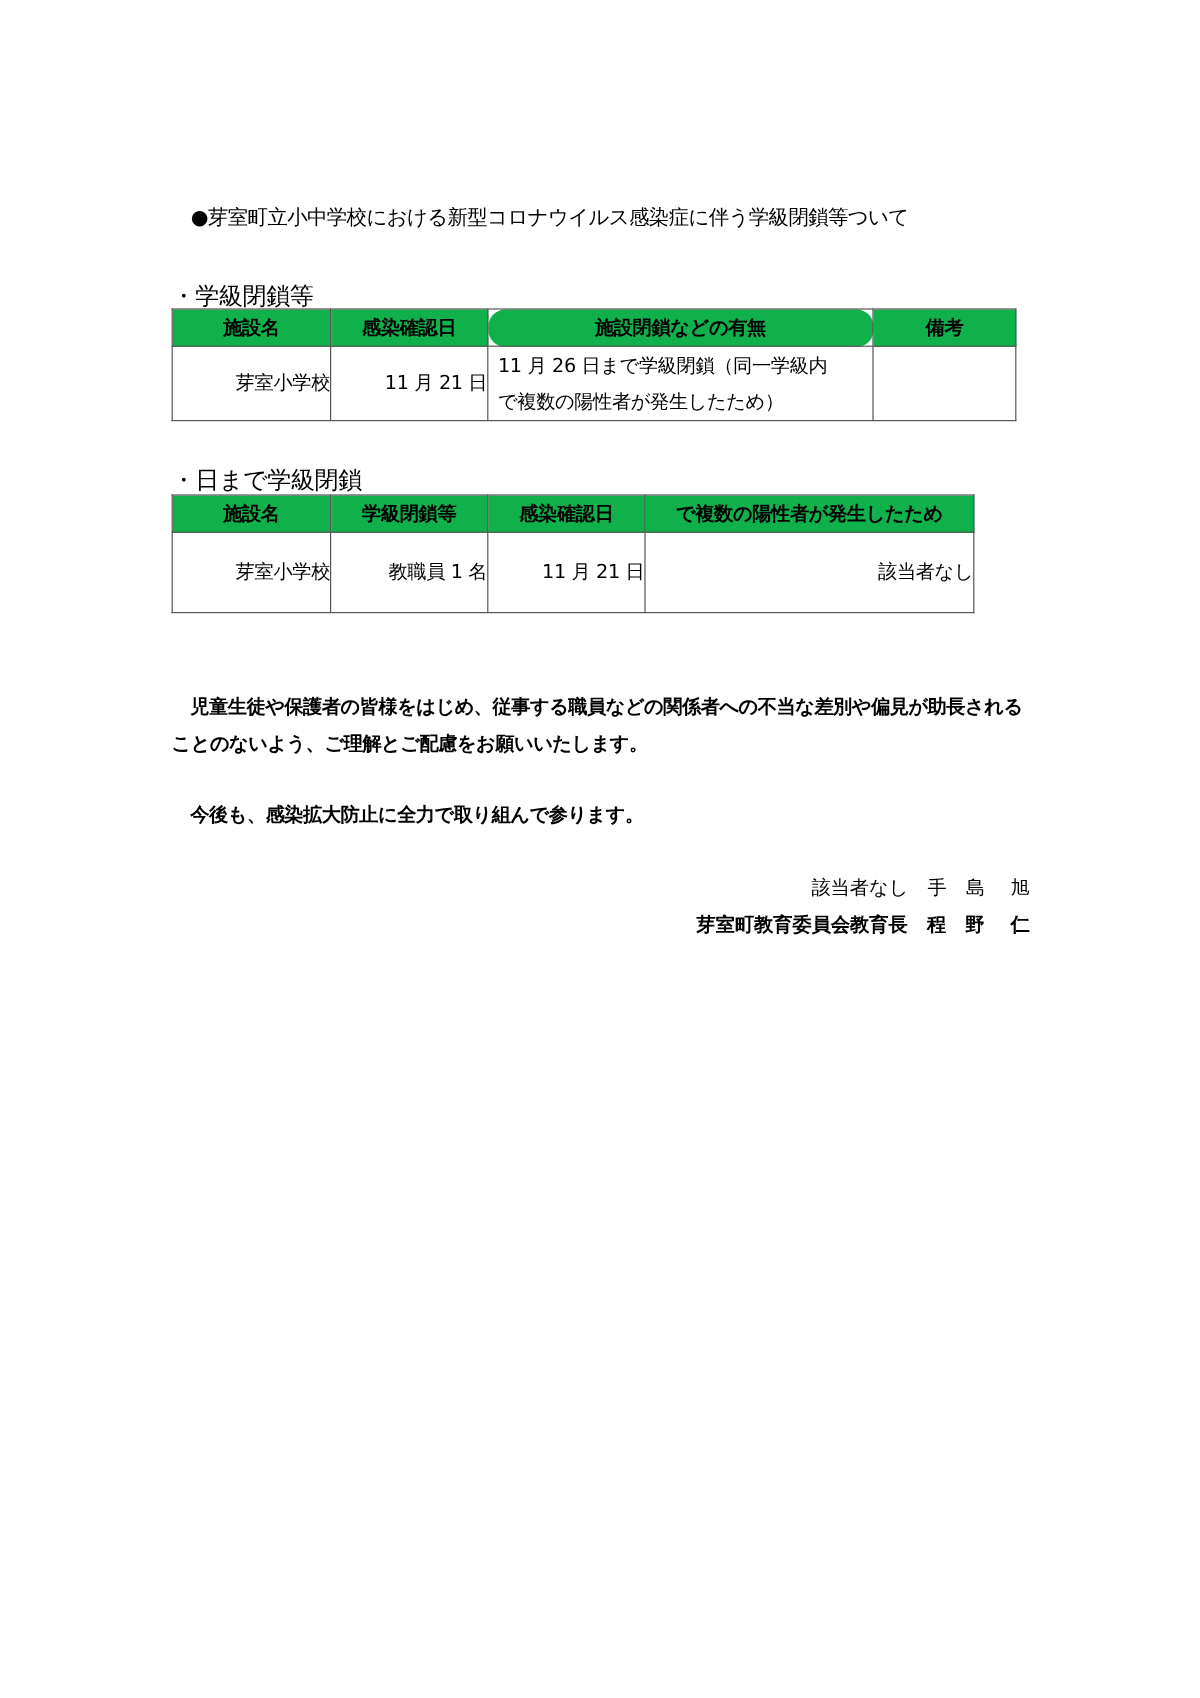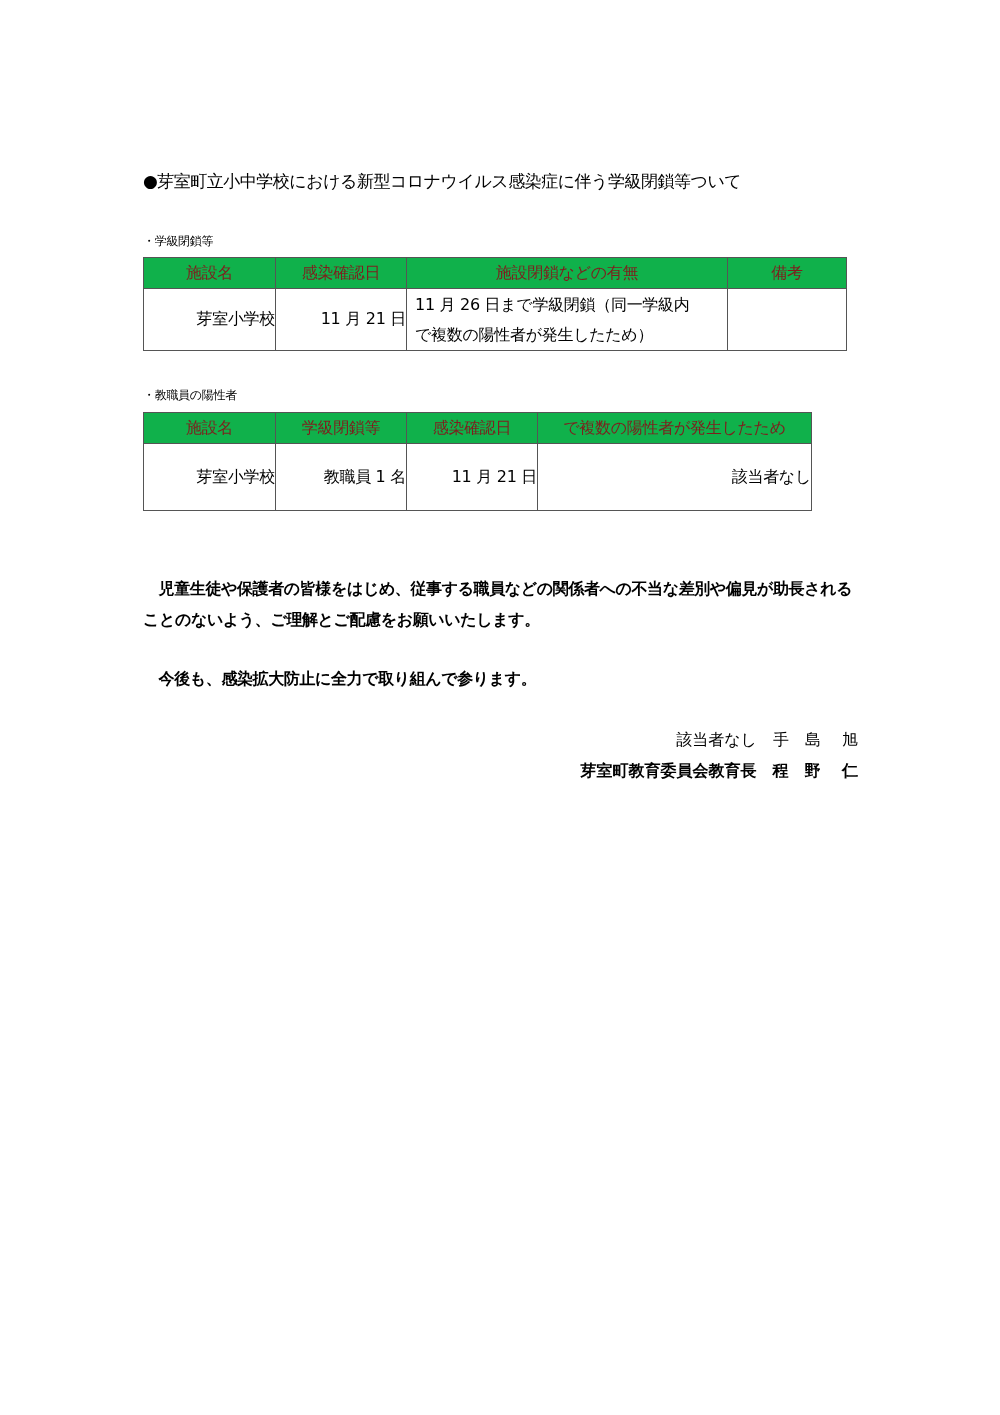--- a/index.html
+++ b/index.html
@@ -2,32 +2,32 @@
 <html><head>
 <meta charset="utf-8">
 <style>
   html, body { margin: 0; padding: 0; background: #ffffff; }
   body {
     width: 1000px; height: 1415px; position: relative; overflow: hidden;
     font-family: "DejaVu Sans", "Liberation Sans", sans-serif;
     color: #000;
   }
   .title {
-    position: absolute; left: 143px; top: 170px;
+    position: absolute; left: 159px; top: 170px;
     font-size: 17px; letter-spacing: -0.5px; white-space: nowrap;
   }
   .section-label {
-    position: absolute; left: 143px; font-size: 12px; white-space: nowrap; letter-spacing: -0.3px;
+    position: absolute; left: 143px; font-size: 20px; white-space: nowrap; letter-spacing: -0.3px;
   }
   table {
     position: absolute; left: 143px; border-collapse: collapse;
     font-size: 16px; letter-spacing: -0.3px;
   }
   th {
-    background: #10b14b; color: #7f1d1d; font-weight: normal;
+    background: #10b14b; color: #000000; font-weight: bold;
     border: 1px solid #555; padding: 0; height: 30px; text-align: center;
   }
   td {
     border: 1px solid #555; text-align: right; padding: 0;
   }
   td.left { text-align: left; padding-left: 8px; line-height: 30px; }
   .para {
     position: absolute; left: 143px; width: 720px; font-size: 16px;
     line-height: 31px; letter-spacing: -0.4px; font-weight: bold;
   }
@@ -41,38 +41,38 @@
 
 <div class="title">●芽室町立小中学校における新型コロナウイルス感染症に伴う学級閉鎖等ついて</div>
 
 <div class="section-label" style="top:233px;">・学級閉鎖等</div>
 
 <table style="top:257px;">
   <thead>
     <tr>
       <th style="width:131px;">施設名</th>
       <th style="width:130px;">感染確認日</th>
-      <th style="width:320px;">施設閉鎖などの有無</th>
+      <th style="width:320px;border-radius:14px;">施設閉鎖などの有無</th>
       <th style="width:118px;">備考</th>
     </tr>
   </thead>
   <tbody>
     <tr style="height:62px;">
       <td>芽室小学校</td>
       <td>11 月 21 日</td>
       <td class="left">
         <div>11 月 26 日まで学級閉鎖（同一学級内</div>
         <div>で複数の陽性者が発生したため）</div>
       </td>
       <td></td>
     </tr>
   </tbody>
 </table>
 
-<div class="section-label" style="top:387px;">・教職員の陽性者</div>
+<div class="section-label" style="top:387px;">・日まで学級閉鎖</div>
 
 <table style="top:412px;">
   <thead>
     <tr>
       <th style="width:131px;">施設名</th>
       <th style="width:130px;">学級閉鎖等</th>
       <th style="width:130px;">感染確認日</th>
       <th style="width:273px;">で複数の陽性者が発生したため</th>
     </tr>
   </thead>

